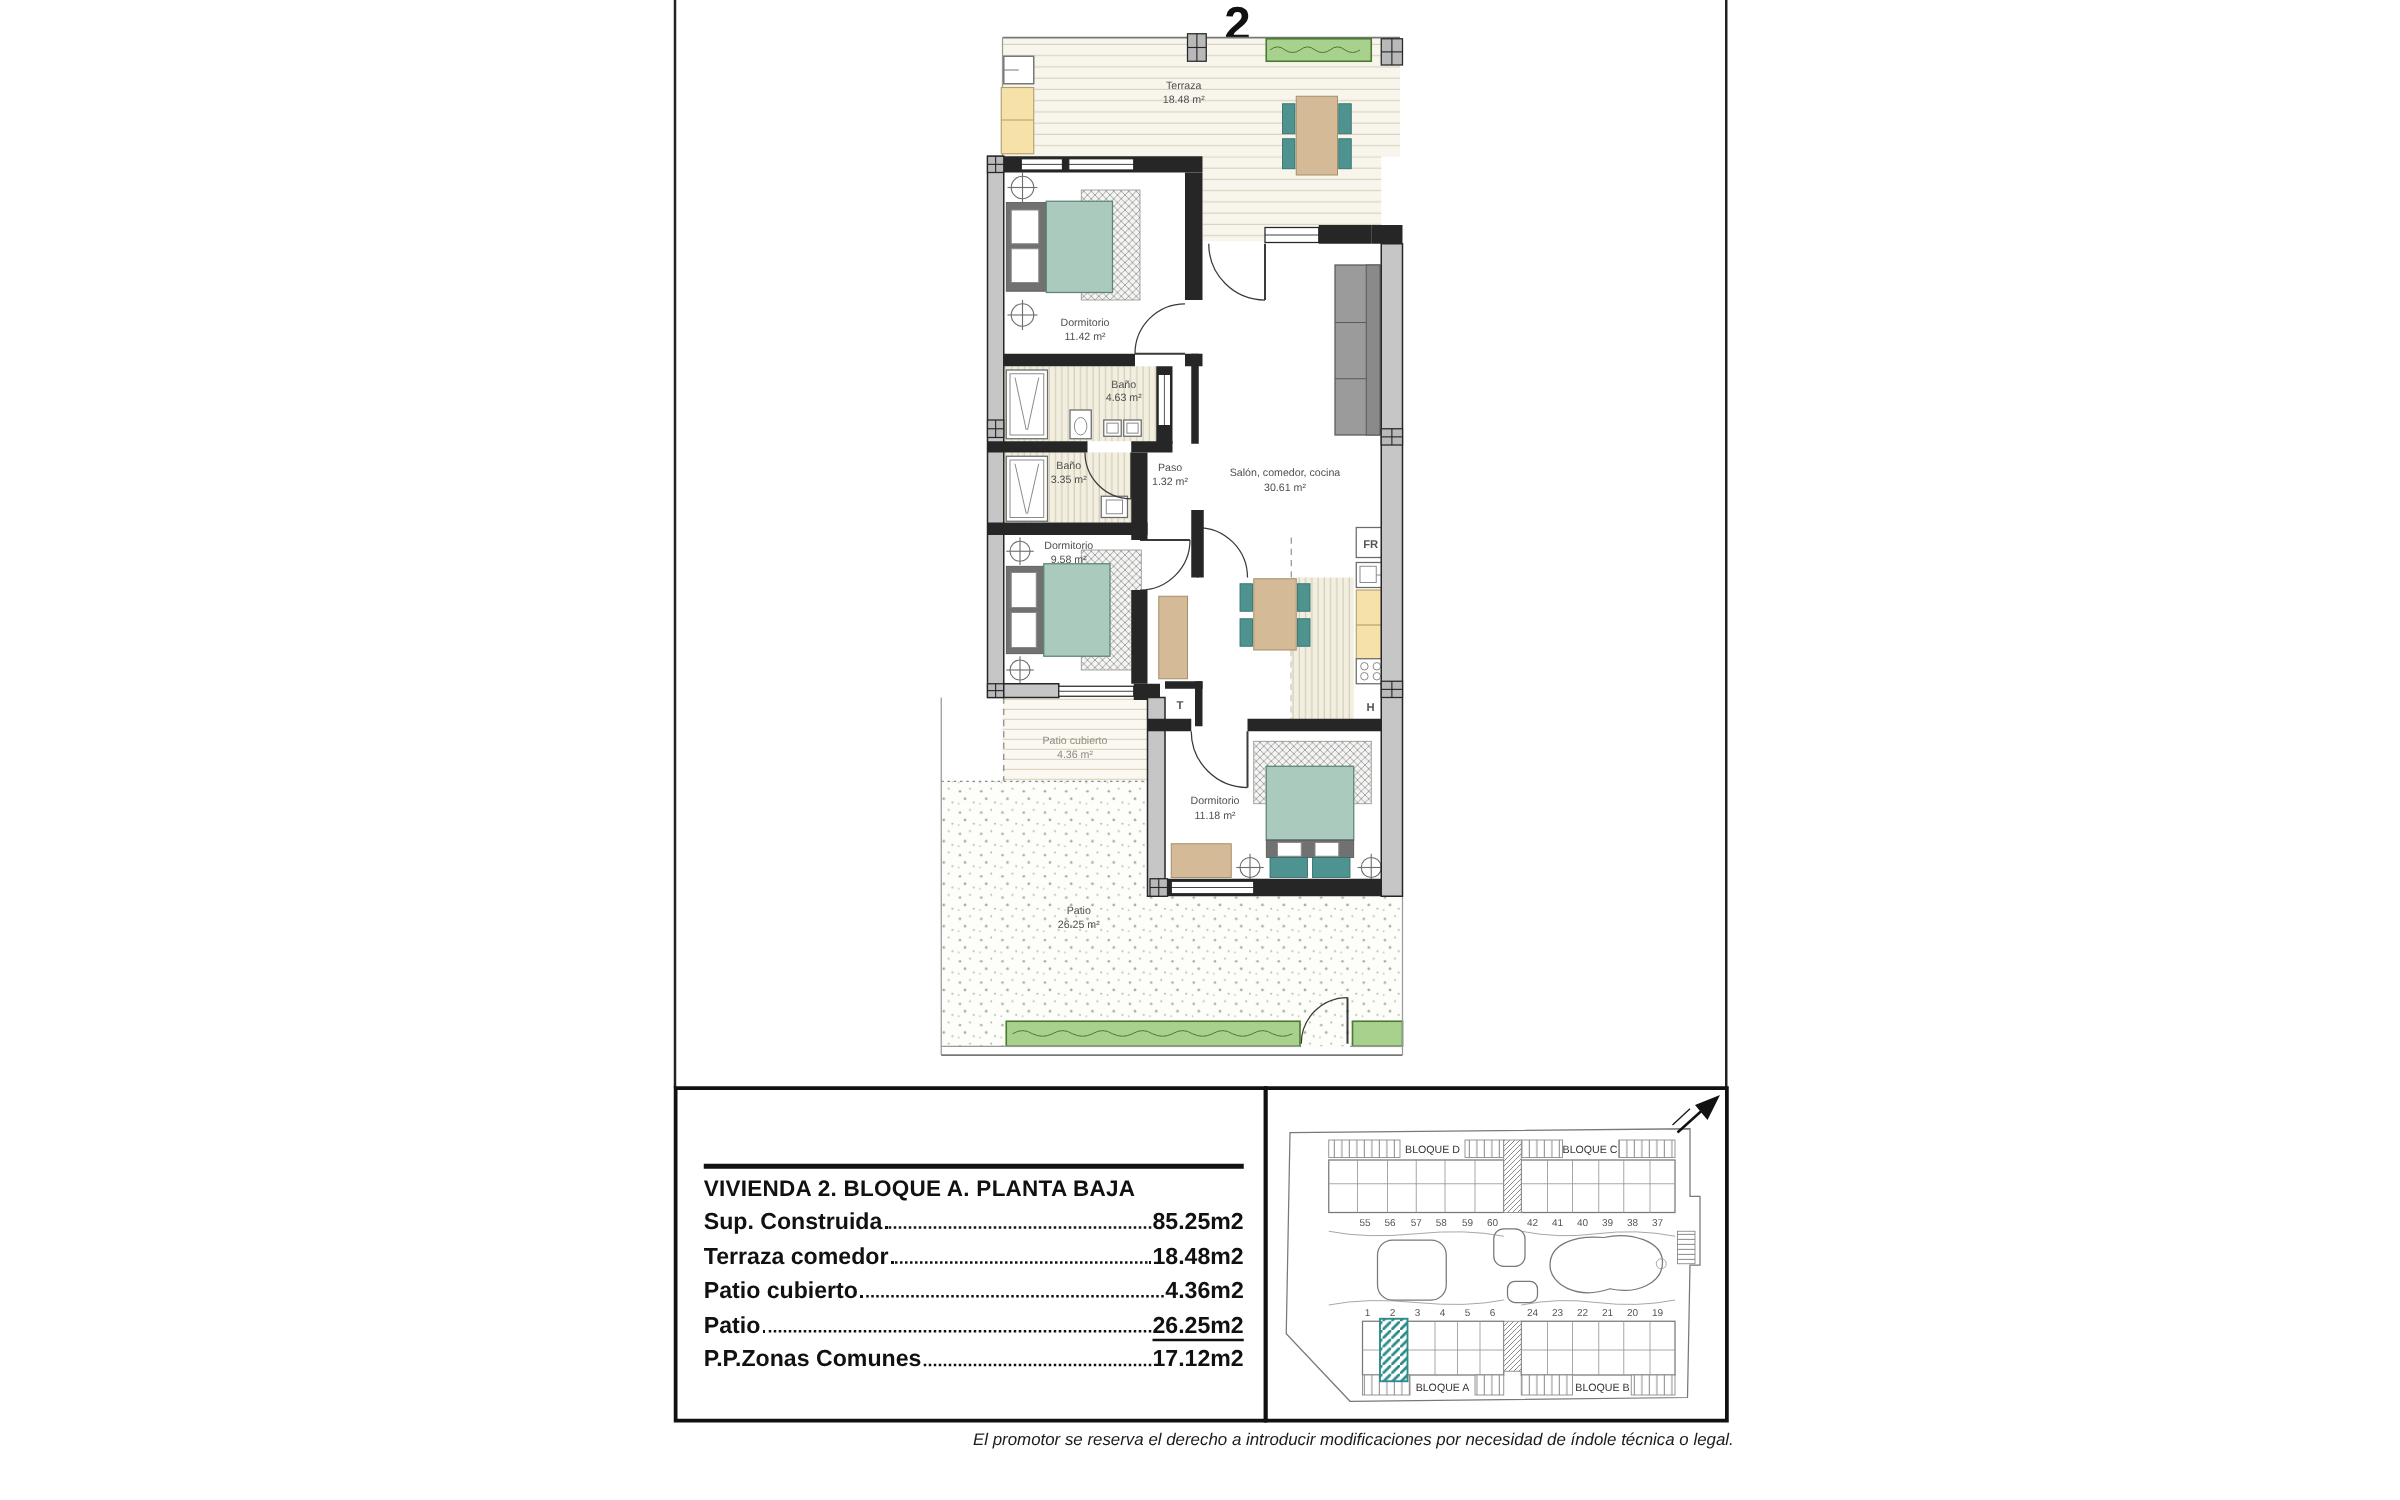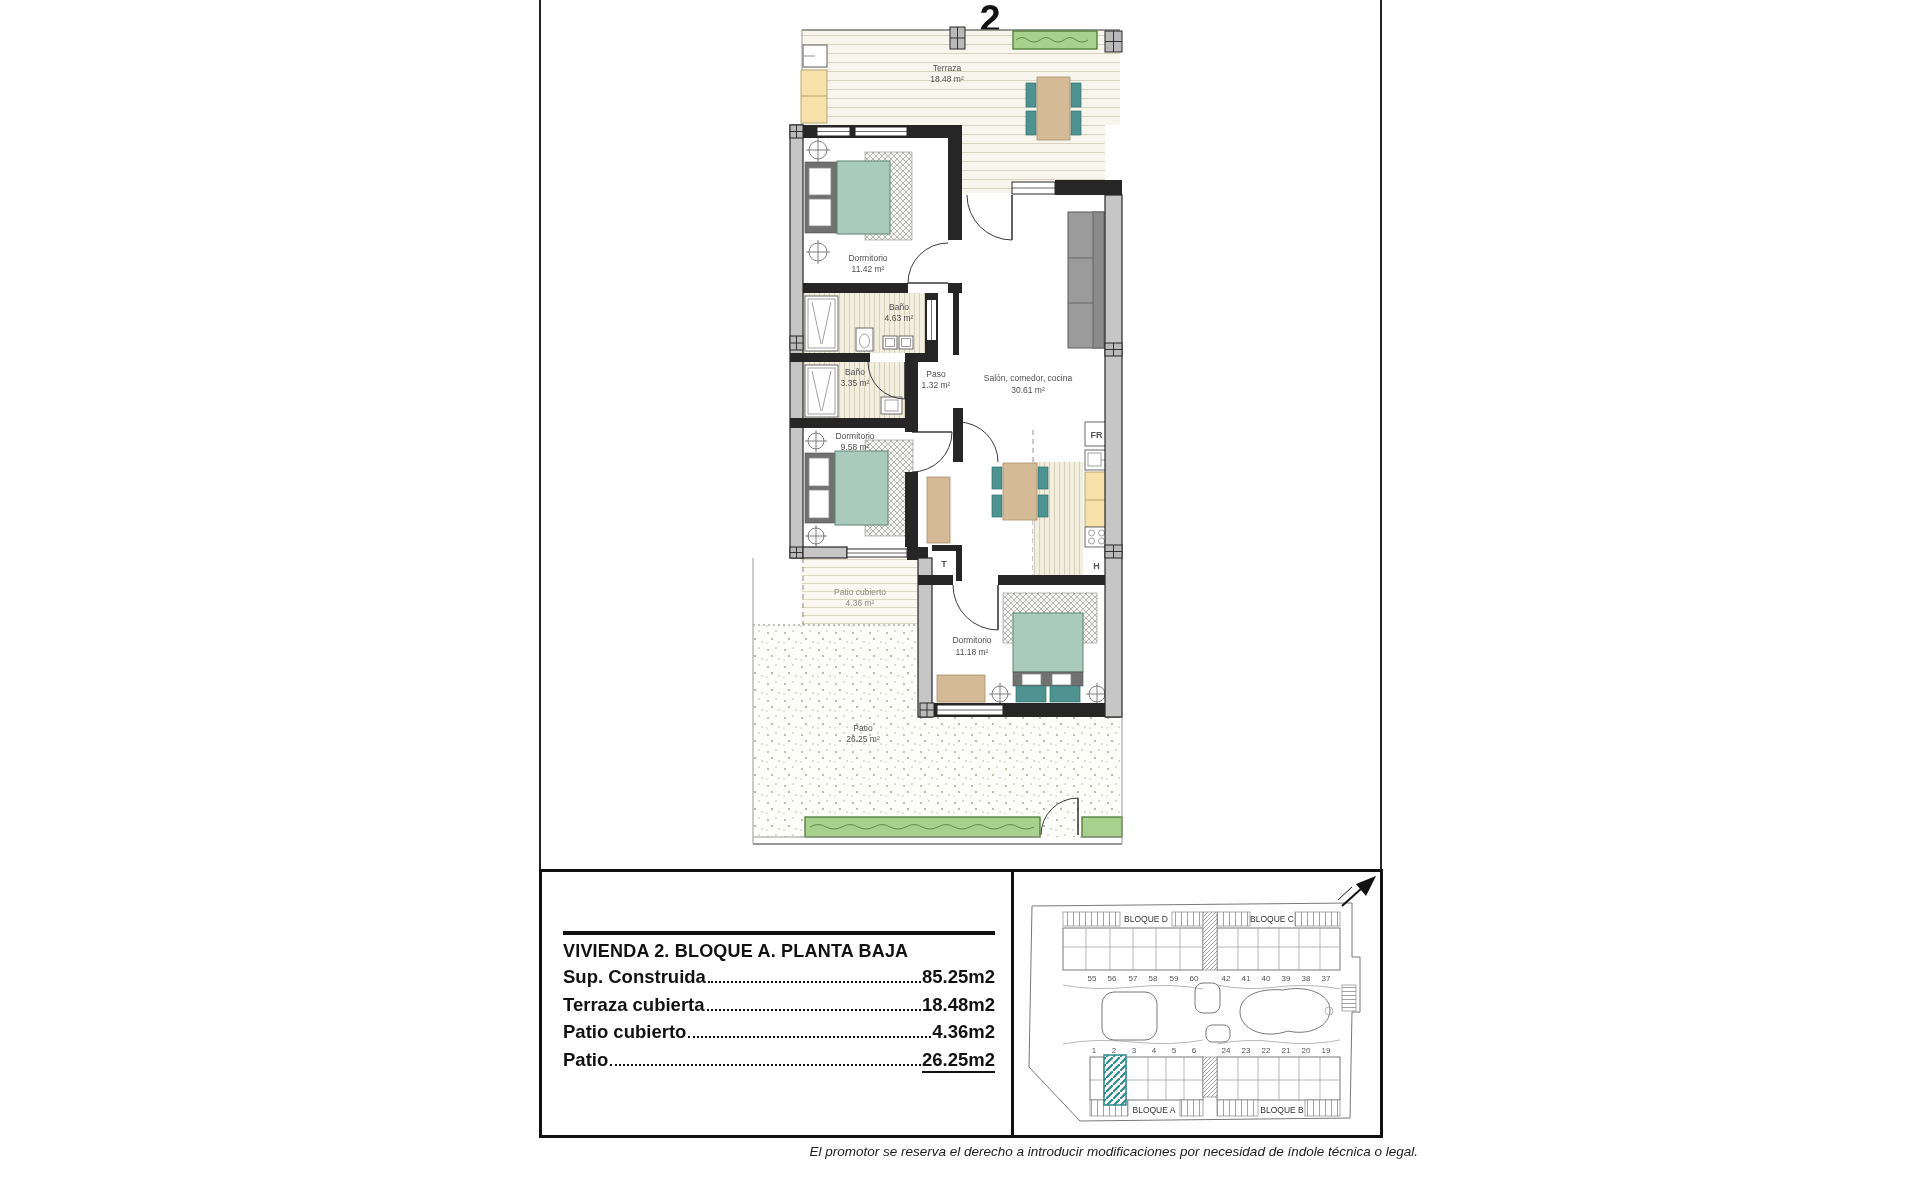--- a/index.html
+++ b/index.html
@@ -45,21 +45,21 @@
             border:3px solid #111;box-sizing:border-box;background:transparent;}
   .siteplan-box{position:absolute;left:1011px;top:869px;width:372px;height:269px;
             border:3px solid #111;box-sizing:border-box;background:transparent;}
   .info-inner{position:absolute;left:21px;top:59px;width:432px;}
   .info-rule{height:4px;background:#111;margin-bottom:6px;}
   .info-title{font-size:18px;font-weight:bold;color:#111;letter-spacing:0.2px;
               margin:0 0 4px 0;white-space:nowrap;}
   .info-row{display:flex;align-items:baseline;font-size:18.5px;color:#111;height:27.6px;white-space:nowrap;font-weight:bold;}
   .leader{flex:1;border-bottom:2.6px dotted #111;margin:0 1px 4px 2px;min-width:20px;}
   .val.u{border-bottom:2.2px solid #111;}
-  .disclaimer{position:absolute;left:675px;top:1143px;width:743px;text-align:right;
+  .disclaimer{position:absolute;left:644px;top:1143px;width:743px;text-align:right;
               font-size:13.5px;font-style:italic;color:#1c1c1c;line-height:1.33;}
 </style>
 </head>
 <body>
 
 <div id="stage">
 <svg id="plan-svg" viewBox="0 0 1920 1200">
   <defs>
     <pattern id="deckH" width="40" height="9" patternUnits="userSpaceOnUse">
       <rect width="40" height="9" fill="#f8f6ec"></rect>
@@ -490,34 +490,39 @@
 <div class="info-box">
   <div class="info-inner">
     <div class="info-rule"></div>
     <div class="info-title">VIVIENDA 2. BLOQUE A. PLANTA BAJA</div>
     <div class="info-row">
       <span>Sup. Construida</span>
       <span class="leader"></span>
       <span class="val">85.25m2</span>
     </div>
     <div class="info-row">
-      <span>Terraza cubierta</span>
+      <span>Terraza comedor</span>
       <span class="leader"></span>
       <span class="val">18.48m2</span>
     </div>
     <div class="info-row">
       <span>Patio cubierto</span>
       <span class="leader"></span>
       <span class="val">4.36m2</span>
     </div>
     <div class="info-row">
       <span>Patio</span>
       <span class="leader"></span>
       <span class="val u">26.25m2</span>
     </div>
+    <div class="info-row">
+      <span>P.P.Zonas Comunes</span>
+      <span class="leader"></span>
+      <span class="val">17.12m2</span>
+    </div>
   </div>
 </div>
 
 <div class="siteplan-box"></div>
 
 <div class="disclaimer">
   <div>El promotor se reserva el derecho a introducir modificaciones por necesidad de índole técnica o legal.</div>
 </div>
 </div>
 

